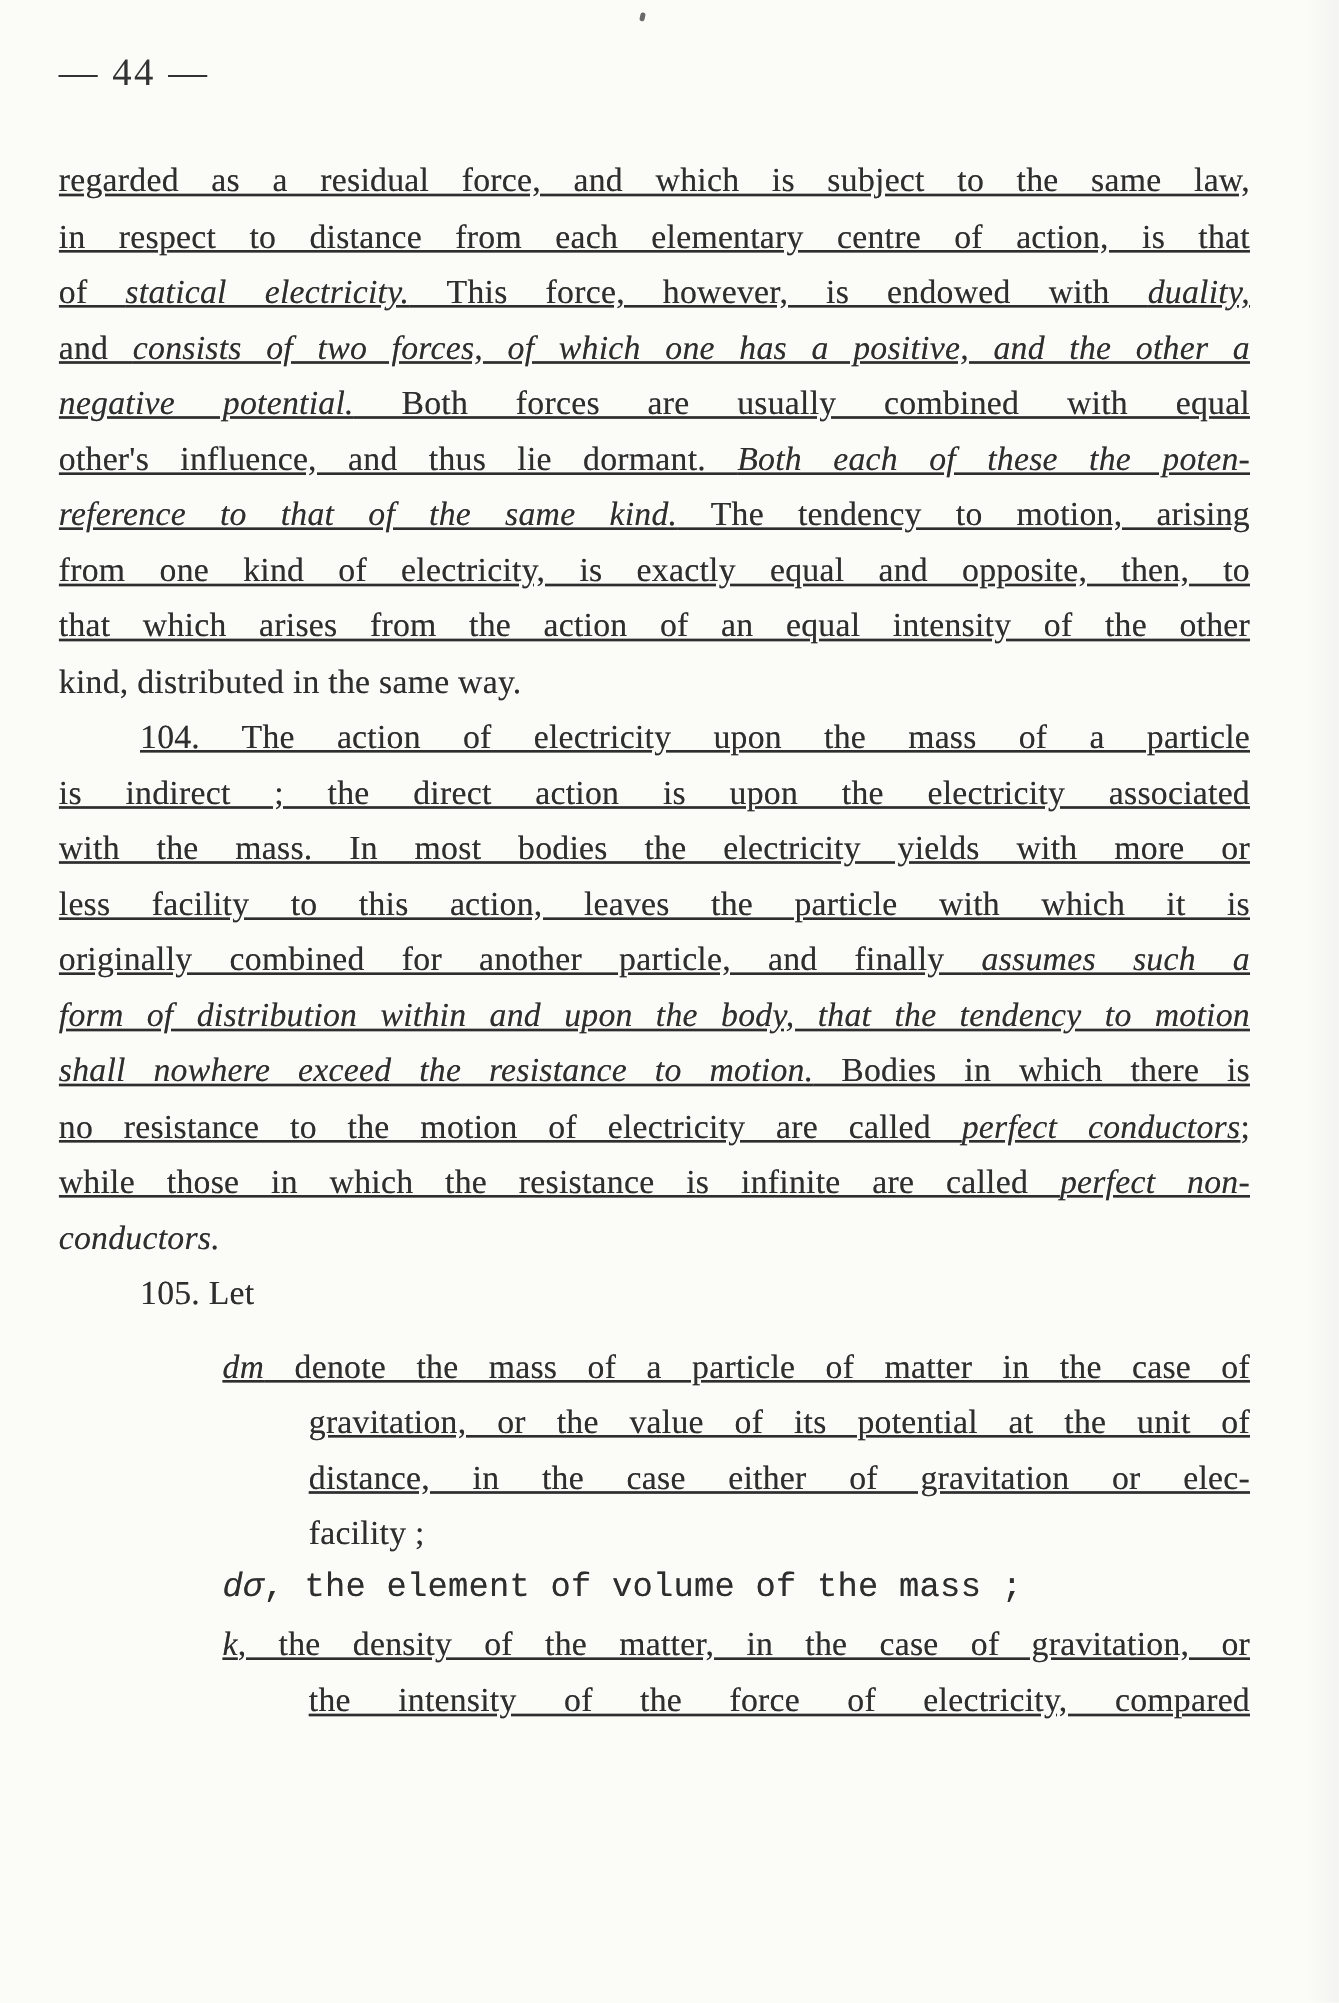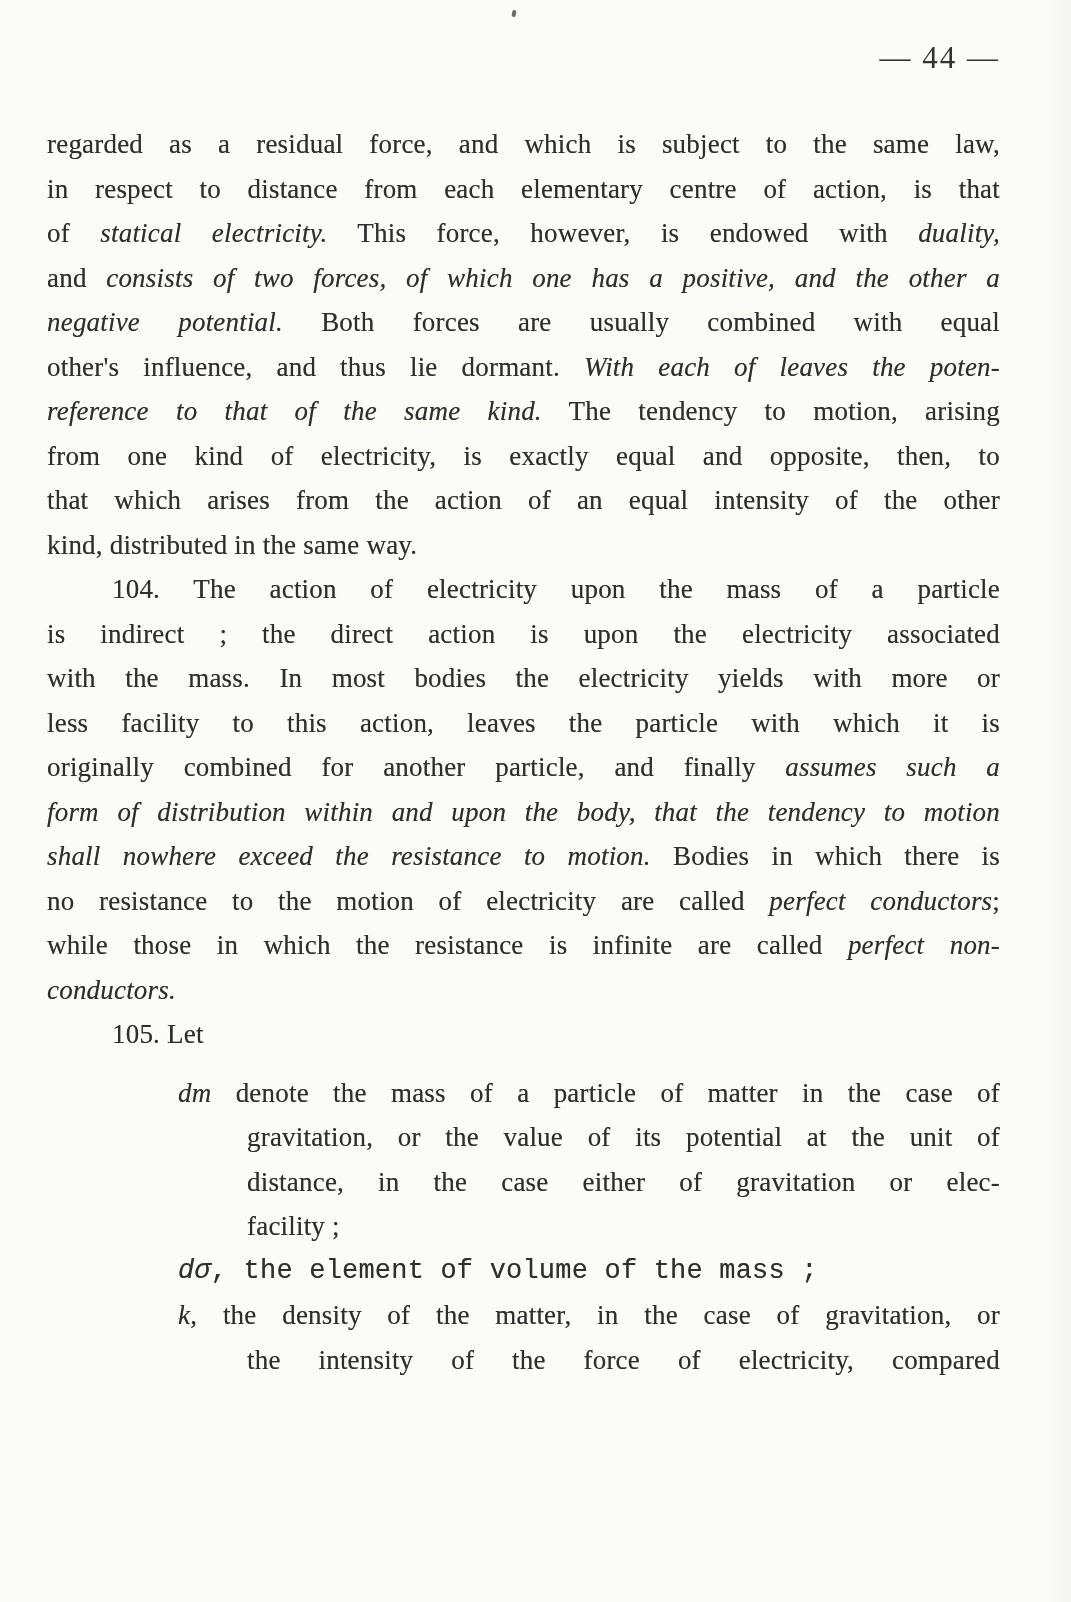--- a/index.html
+++ b/index.html
@@ -33,21 +33,21 @@
     left: 512px; top: 10px;
     width: 4px; height: 7px;
     background: #6a6a6a;
     border-radius: 2px;
     transform: rotate(12deg);
   }
   .page-number {
     position: absolute;
     left: 47px; top: 40px;
     width: 953px;
-    text-align: right;
+    text-align: left;
     font-size: 31px;
     letter-spacing: 2px;
     color: #333;
   }
   .text-block {
     position: absolute;
     left: 47px; top: 122px;
     width: 953px;
   }
   .block { margin: 0; }
@@ -57,37 +57,38 @@
     line-height: 44.5px;
     height: 44.5px;
     white-space: normal;
     overflow: hidden;
     letter-spacing: 0.2px;
     text-shadow: 0 0 0.5px rgba(46,46,46,0.55);
   }
   .line.just {
     text-align: justify;
     text-align-last: justify;
+    text-decoration: underline;
   }
   .it { font-style: italic; text-align: right; }
 </style>
 </head>
 <body>
 
 <div class="page">
   <div class="speck"></div>
   <div class="page-number">— 44 —</div>
   <div class="text-block">
       <div class="block">
         <div class="line just"><span>regarded as a residual force, and which is subject to the same law,</span></div>
         <div class="line just"><span>in respect to distance from each elementary centre of action, is that</span></div>
         <div class="line just"><span>of </span><span class="it">statical electricity.</span><span> This force, however, is endowed with </span><span class="it">duality,</span></div>
         <div class="line just"><span>and </span><span class="it">consists of two forces, of which one has a positive, and the other a</span></div>
         <div class="line just"><span class="it">negative potential.</span><span> Both forces are usually combined with equal</span></div>
-        <div class="line just"><span>other's influence, and thus lie dormant. </span><span class="it">With each of leaves the poten-</span></div>
+        <div class="line just"><span>other's influence, and thus lie dormant. </span><span class="it">Both each of these the poten-</span></div>
         <div class="line just"><span class="it">reference to that of the same kind.</span><span> The tendency to motion, arising</span></div>
         <div class="line just"><span>from one kind of electricity, is exactly equal and opposite, then, to</span></div>
         <div class="line just"><span>that which arises from the action of an equal intensity of the other</span></div>
         <div class="line"><span>kind, distributed in the same way.</span></div>
       </div>
       <div class="block">
         <div class="line just" style="padding-left: 65px;"><span>104. The action of electricity upon the mass of a particle</span></div>
         <div class="line just"><span>is indirect ; the direct action is upon the electricity associated</span></div>
         <div class="line just"><span>with the mass. In most bodies the electricity yields with more or</span></div>
         <div class="line just"><span>less facility to this action, leaves the particle with which it is</span></div>

